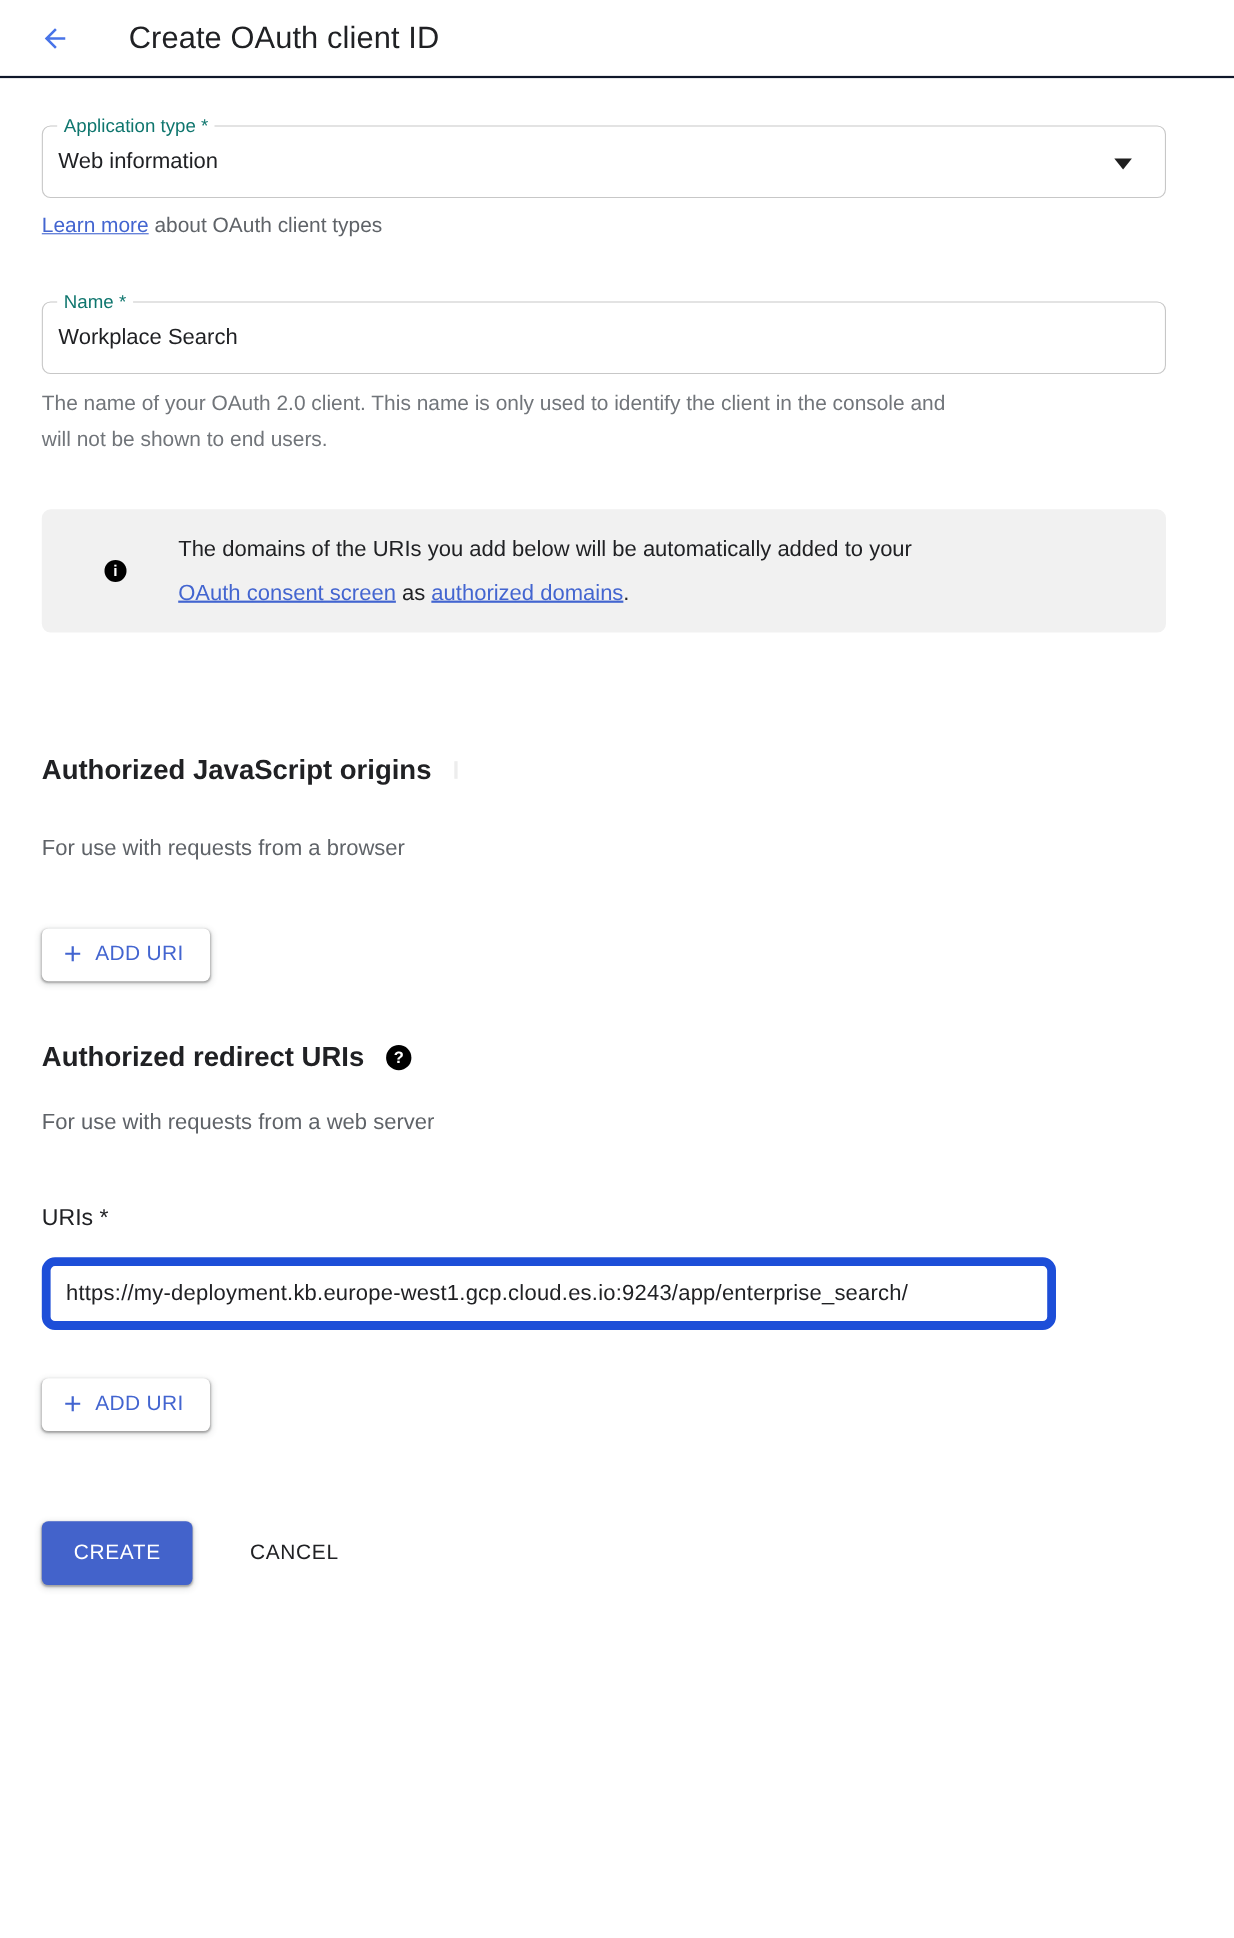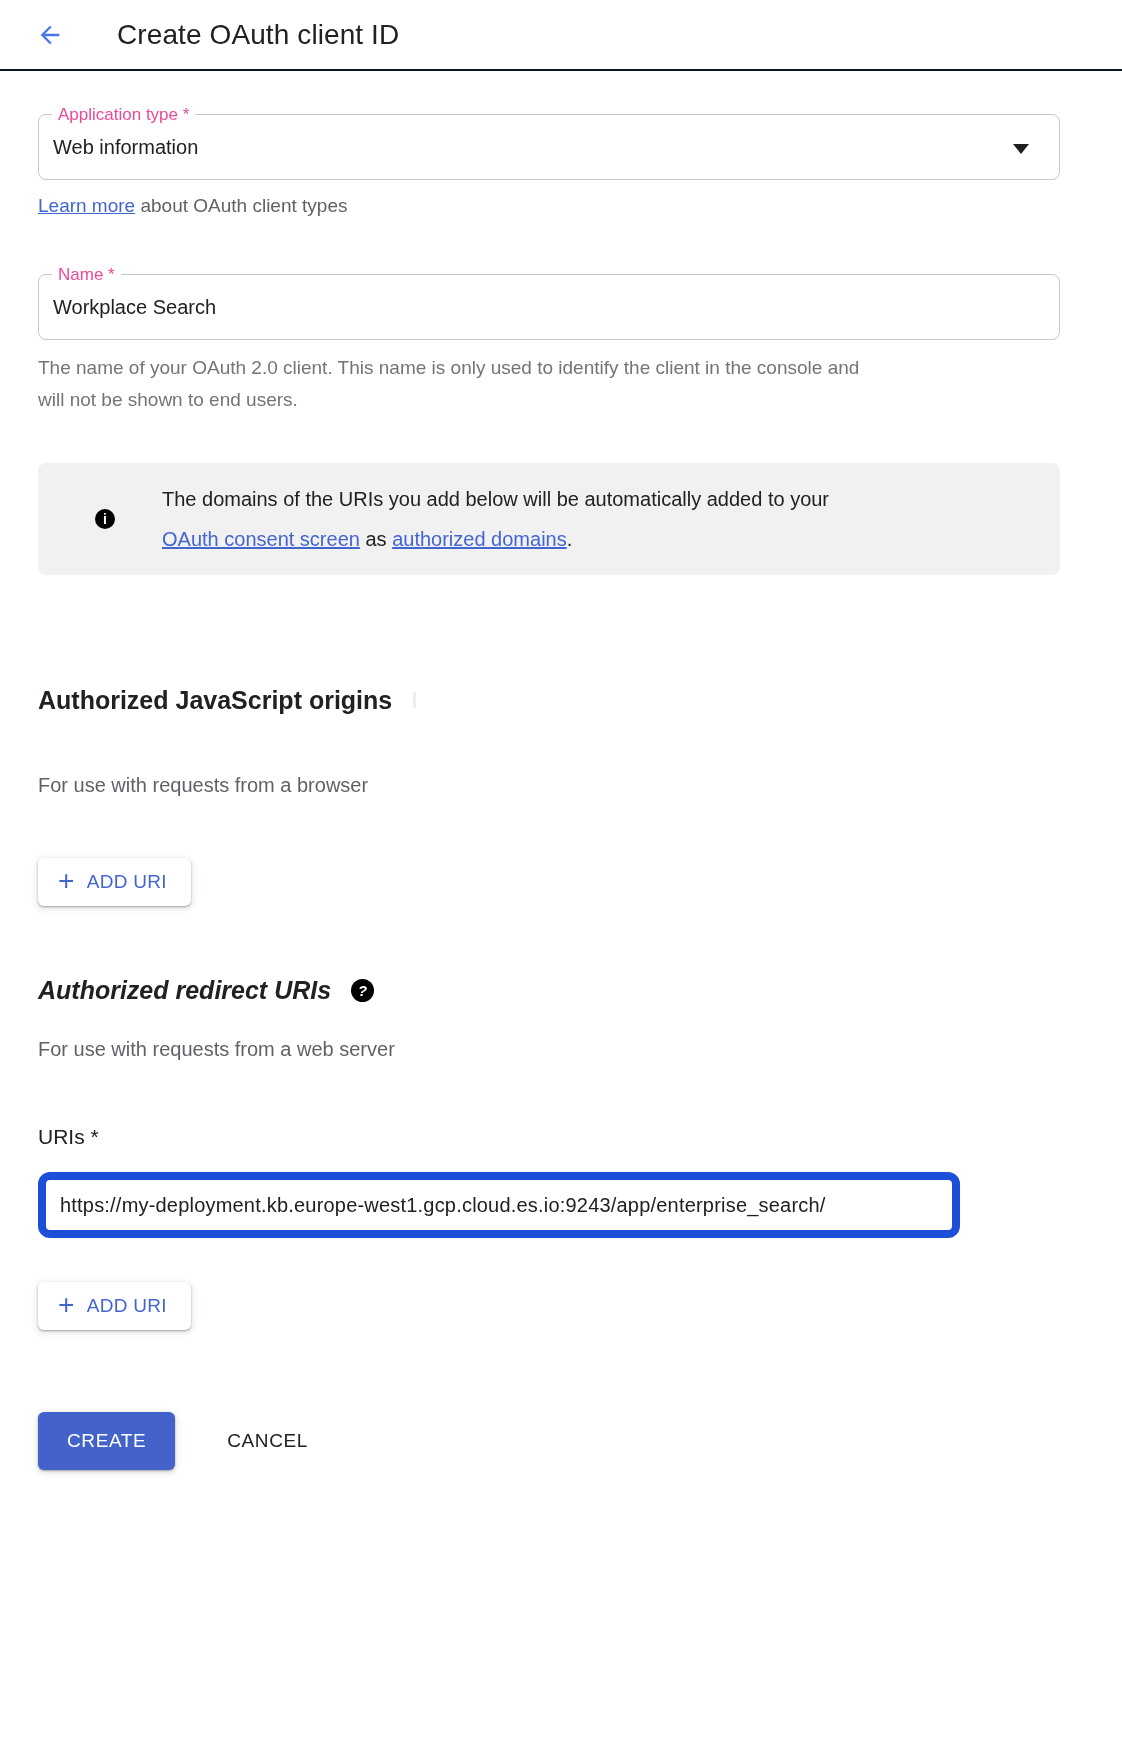--- a/index.html
+++ b/index.html
@@ -27,21 +27,21 @@
   .intro { margin-top: 54px; width: 920px; font-size: 20px; line-height: 40px; color: #202124; }
   a.link { color: #4365d0; text-decoration: underline; cursor: pointer; }
 
   
   .outlined-field {
     position: relative; height: 66px; width: 100%;
     border: 1.5px solid #c7c7c7; border-radius: 8px; background: #fff;
   }
   .field-label {
     position: absolute; top: -10px; left: 13px; background: #fff;
-    padding: 0 6px; font-size: 17px; font-weight: 500; line-height: 19px; color: #ec4899;
+    padding: 0 6px; font-size: 17px; font-weight: 500; line-height: 19px; color: #0f766e;
   }
   .field-value {
     display: flex; align-items: center; height: 100%;
     padding-left: 14px; font-size: 20px; color: #202124;
   }
   .field-input {
     width: 100%; height: 100%; border: none; outline: none; background: transparent;
     padding-left: 14px; font-size: 20px; color: #202124; font-family: inherit;
   }
   .select-field { cursor: pointer; }
@@ -65,28 +65,28 @@
     background: #000; color: #fff; font-size: 14px; font-weight: 700;
     display: flex; align-items: center; justify-content: center; line-height: 1;
   }
   .banner-text { margin-left: 47px; width: 712px; font-size: 20px; line-height: 40px; color: #202124; }
 
   
   .section-heading {
     margin-top: 108px; font-size: 25px; line-height: 34px; font-weight: 600;
     color: #202124; display: flex; align-items: center;
   }
-  .section-heading.second { margin-top: 67px; font-style: italic; }
+  .section-heading.second { margin-top: 52px; }
   .faded-mark { display: inline-block; width: 3px; height: 16px; background: #ededed; margin-left: 21px; }
   .help-icon {
     width: 23px; height: 23px; border-radius: 50%; background: #000; color: #fff;
     font-size: 15px; font-weight: 700; display: inline-flex; align-items: center;
     justify-content: center; margin-left: 20px; cursor: pointer; line-height: 1;
   }
-  .section-sub { margin-top: 56px; font-size: 20px; line-height: 24px; color: #5f6368; }
+  .section-sub { margin-top: 42px; font-size: 20px; line-height: 24px; color: #5f6368; }
   .section-sub.second { margin-top: 30px; }
 
   .add-uri-btn {
     margin-top: 61px; display: inline-flex; align-items: center; gap: 12px;
     height: 48px; padding: 0 24px 0 20px; background: #fff; border: none; border-radius: 6px;
     box-shadow: 0 1px 2px rgba(0,0,0,.3), 0 2px 6px 1px rgba(60,64,67,.15);
     color: #4365d0; font-size: 19px; font-weight: 500; letter-spacing: .3px;
     font-family: inherit; cursor: pointer;
   }
   .add-uri-btn .plus { font-size: 28px; font-weight: 400; line-height: 1; margin-top: -2px; }

